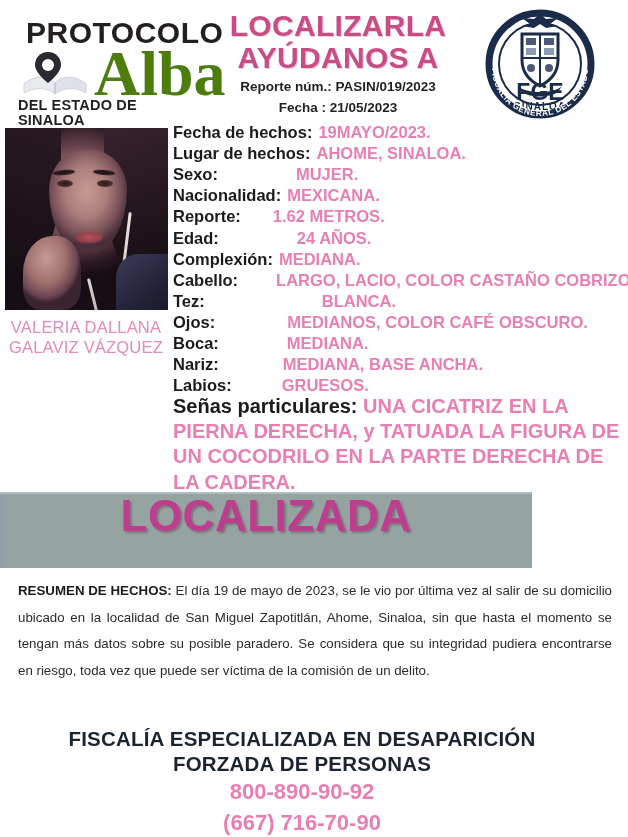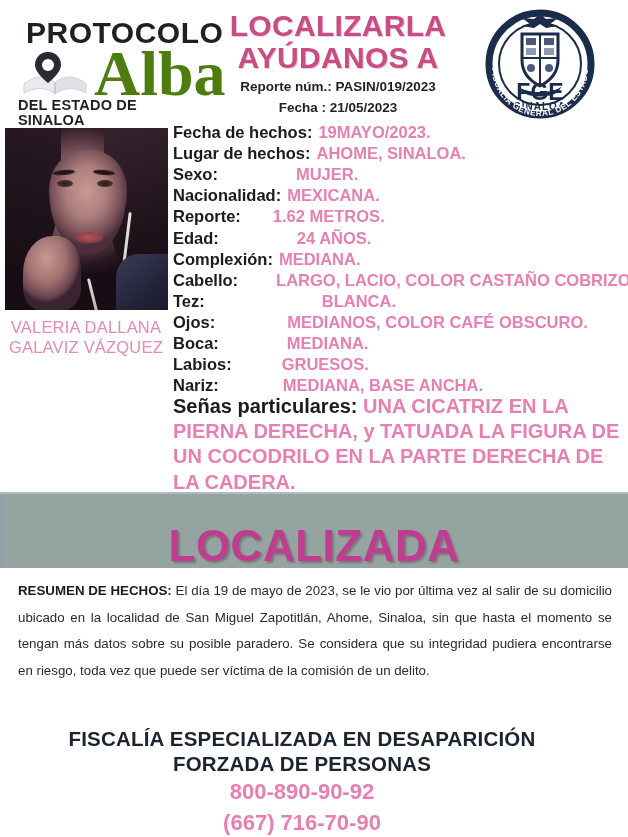--- a/index.html
+++ b/index.html
@@ -231,27 +231,27 @@
   .senas .sl {
     color: #1b1b1b;
     font-weight: bold;
   }
 
   
   .banner {
     position: absolute;
     left: 0;
     top: 492px;
-    width: 628px;
+    width: 532px;
     height: 76px;
     background: #96a4a1;
     border-top: 2px solid #aebcc6;
     box-sizing: border-box;
     display: flex;
-    align-items: flex-end;
+    align-items: flex-start;
     justify-content: center;
   }
   .banner-edge {
     position: absolute;
     left: 0; top: 0; bottom: 0; width: 8px;
     background: linear-gradient(90deg, #8fa0ab 0%, #96a4a1 100%);
   }
   .banner-text {
     font-size: 44px;
     font-weight: bold;
@@ -419,26 +419,26 @@
       </div>
       <div class="field-row">
         <span class="f-label">Ojos:</span>
         <span class="f-value" style="margin-left: 72px;">MEDIANOS, COLOR CAFÉ OBSCURO.</span>
       </div>
       <div class="field-row">
         <span class="f-label">Boca:</span>
         <span class="f-value" style="margin-left: 68px;">MEDIANA.</span>
       </div>
       <div class="field-row">
+        <span class="f-label">Nariz:</span>
+        <span class="f-value" style="margin-left: 64px;">MEDIANA, BASE ANCHA.</span>
+      </div>
+      <div class="field-row">
         <span class="f-label">Labios:</span>
         <span class="f-value" style="margin-left: 50px;">GRUESOS.</span>
-      </div>
-      <div class="field-row">
-        <span class="f-label">Nariz:</span>
-        <span class="f-value" style="margin-left: 64px;">MEDIANA, BASE ANCHA.</span>
       </div>
     </div>
 
   <div class="senas">
     <span class="sl">Señas particulares:</span>
     <span>UNA CICATRIZ EN LA PIERNA DERECHA, y TATUADA LA FIGURA DE UN COCODRILO EN LA PARTE DERECHA DE LA CADERA.</span>
   </div>
 </div>
 
 <div class="banner">

